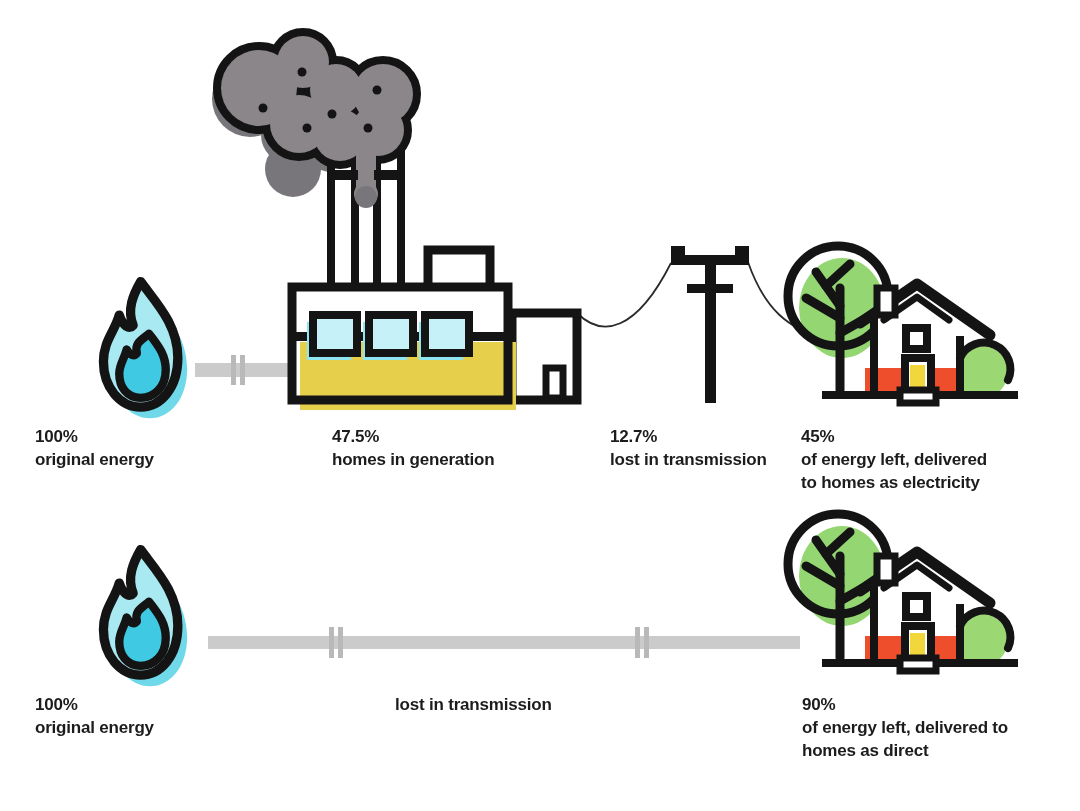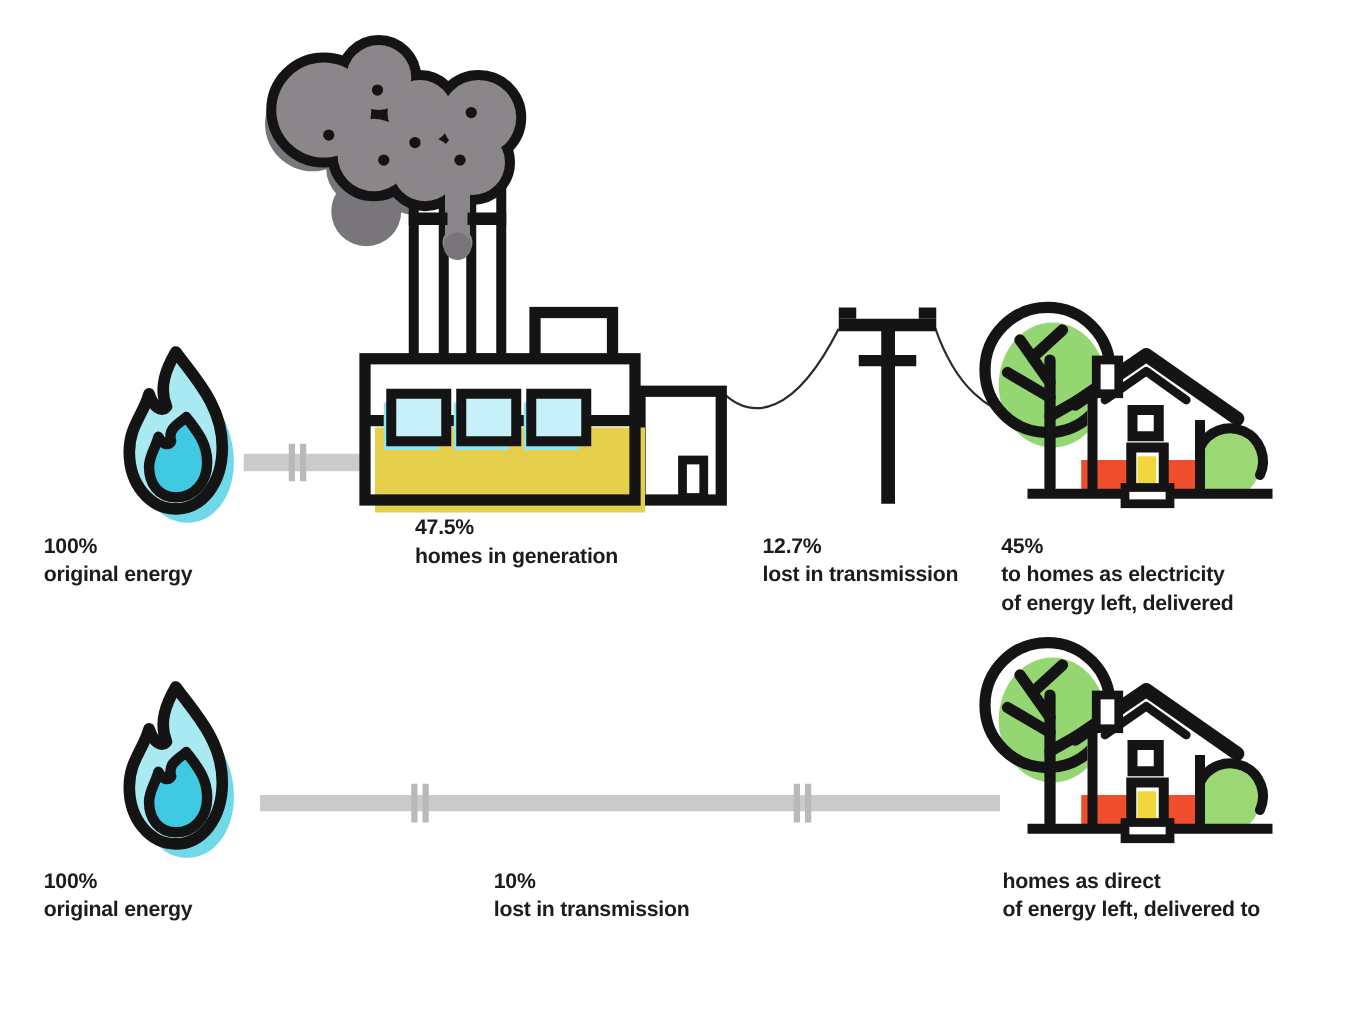--- a/index.html
+++ b/index.html
@@ -175,42 +175,42 @@
   <use href="#flame" transform="translate(96,544) scale(0.93)"></use>
 
   <use href="#housetree" transform="translate(792,506)"></use>
 </svg>
 
 <div class="stage-label" style="left:35px;top:425px;width:200px">
   <span class="line">100%</span>
   <span class="line">original energy</span>
 </div>
 
-<div class="stage-label" style="left:332px;top:410px;width:200px">
+<div class="stage-label" style="left:332px;top:425px;width:200px">
   <span class="line">47.5%</span>
   <span class="line">homes in generation</span>
 </div>
 
 <div class="stage-label" style="left:610px;top:425px;width:200px">
   <span class="line">12.7%</span>
   <span class="line">lost in transmission</span>
 </div>
 
 <div class="stage-label" style="left:801px;top:425px;width:230px">
   <span class="line">45%</span>
+  <span class="line">of energy left, delivered</span>
   <span class="line">to homes as electricity</span>
-  <span class="line">of energy left, delivered</span>
 </div>
 
 <div class="stage-label" style="left:35px;top:693px;width:200px">
   <span class="line">100%</span>
   <span class="line">original energy</span>
 </div>
 
 <div class="stage-label" style="left:395px;top:693px;width:200px">
-  <span class="line">10%</span>
   <span class="line">lost in transmission</span>
 </div>
 
 <div class="stage-label" style="left:802px;top:693px;width:230px">
+  <span class="line">90%</span>
+  <span class="line">of energy left, delivered to</span>
   <span class="line">homes as direct</span>
-  <span class="line">of energy left, delivered to</span>
 </div>
 
 </body></html>

